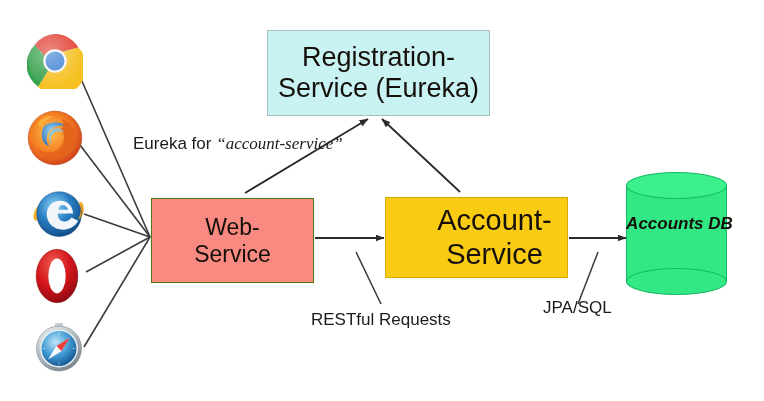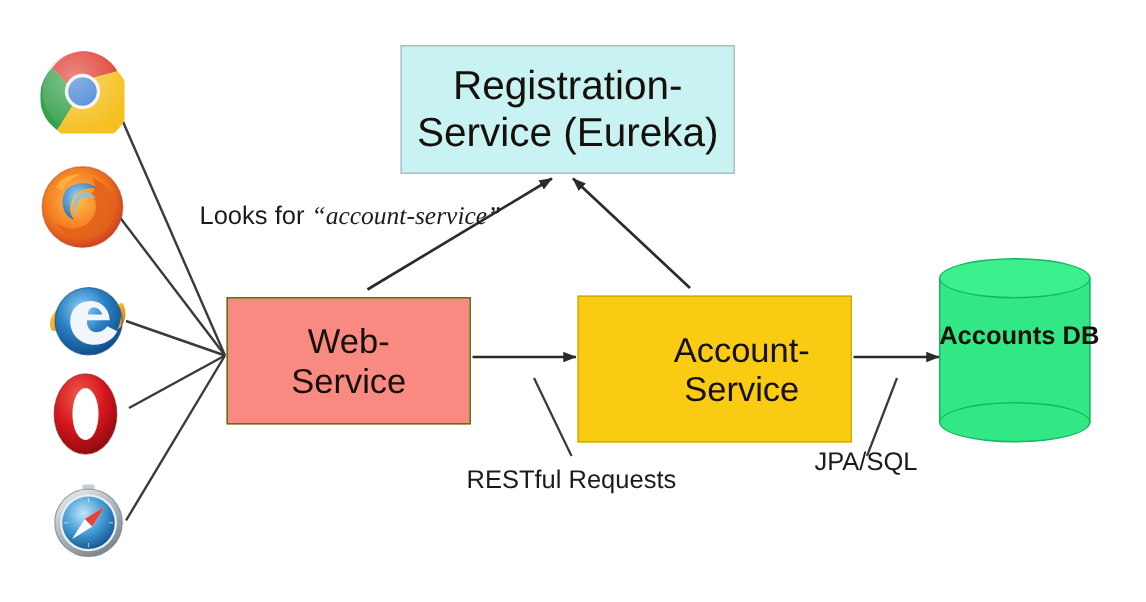--- a/index.html
+++ b/index.html
@@ -54,24 +54,24 @@
     width: 163px;
     height: 85px;
     background: #f98a82;
     border: 1px solid #4d7c0f;
     font-size: 23px;
   }
   #node-account {
     left: 385px;
     top: 197px;
     width: 183px;
-    height: 98px;
+    height: 81px;
     background: #f9cc13;
     border: 1px solid #d2ab06;
-    font-size: 23px;
+    font-size: 29px;
     padding-left: 36px;
   }
 
   
   #node-db {
     position: absolute;
     left: 626px;
     top: 172px;
     width: 101px;
     height: 123px;
@@ -106,20 +106,21 @@
     background: #32e884;
     border: 1px solid #14b863;
     box-sizing: border-box;
   }
   #node-db .cyl-label {
     position: absolute;
     left: 0; top: 42px;
     width: 107px;
     text-align: center;
     font-size: 17px;
+    font-style: italic;
     font-weight: bold;
     color: #15100a;
     line-height: 1.2;
     z-index: 2;
   }
 
   
   .annot {
     position: absolute;
     font-size: 17px;
@@ -304,21 +305,21 @@
     <div class="cyl-body"></div>
     <div class="cyl-bottom"></div>
     <div class="cyl-top"></div>
     <div class="cyl-label">
       <span class="txt">Accounts</span>
       <span class="txt">DB</span>
     </div>
   </div>
 
   <div class="annot" id="annot-looks-for">
-    <span class="txt">Looks for</span>
+    <span class="txt">Eureka for</span>
     <span class="txt quoted">“account-service”</span>
   </div>
 
 
   <div class="annot" id="annot-restful">RESTful Requests</div>
 
   <div class="annot" id="annot-jpasql">JPA/SQL</div>
 
 </div>
 

